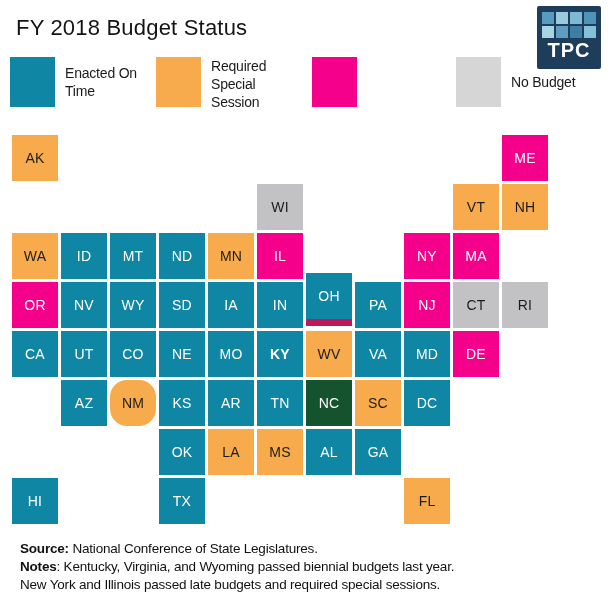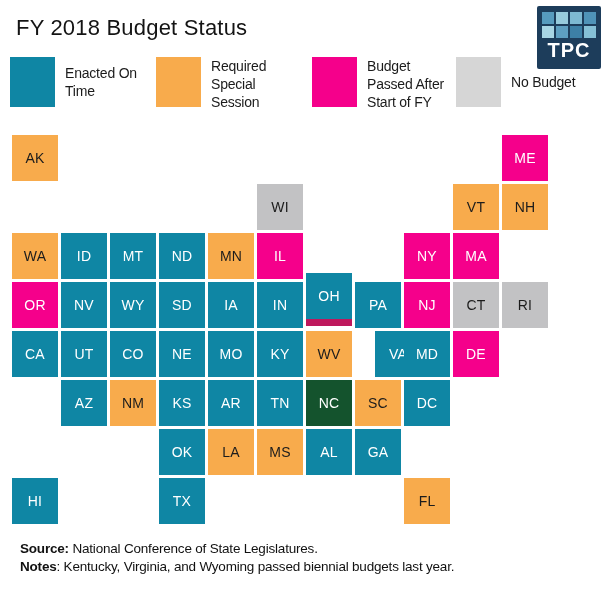--- a/index.html
+++ b/index.html
@@ -67,21 +67,20 @@
     <div class="legend-item li-0" style="left: 10px;">
       <div class="legend-swatch" style="background: rgb(15, 134, 164);"></div>
       <div class="legend-label">Enacted On Time</div>
     </div>
     <div class="legend-item li-1" style="left: 156px;">
       <div class="legend-swatch" style="background: rgb(248, 171, 76);"></div>
       <div class="legend-label">Required Special Session</div>
     </div>
     <div class="legend-item li-2" style="left: 312px;">
       <div class="legend-swatch" style="background: rgb(245, 0, 139);"></div>
-      <div class="legend-label">Budget Passed After Start of FY</div>
     </div>
     <div class="legend-item li-3" style="left: 456px;">
       <div class="legend-swatch" style="background: rgb(214, 214, 214);"></div>
       <div class="legend-label">No Budget</div>
     </div>
   </div>
 
 <div id="tile-map">
     <div class="tile dark" style="left: 12px; top: 135px; background: rgb(248, 171, 76);">AK</div>
     <div class="tile light" style="left: 502px; top: 135px; background: rgb(245, 0, 139);">ME</div>
@@ -106,39 +105,40 @@
     <div class="tile light" style="left: 306px; top: 273px; background: rgb(15, 134, 164);">OH</div>
     <div class="tile light" style="left: 355px; top: 282px; background: rgb(15, 134, 164);">PA</div>
     <div class="tile light" style="left: 404px; top: 282px; background: rgb(245, 0, 139);">NJ</div>
     <div class="tile dark" style="left: 453px; top: 282px; background: rgb(194, 194, 196);">CT</div>
     <div class="tile dark" style="left: 502px; top: 282px; background: rgb(194, 194, 196);">RI</div>
     <div class="tile light" style="left: 12px; top: 331px; background: rgb(15, 134, 164);">CA</div>
     <div class="tile light" style="left: 61px; top: 331px; background: rgb(15, 134, 164);">UT</div>
     <div class="tile light" style="left: 110px; top: 331px; background: rgb(15, 134, 164);">CO</div>
     <div class="tile light" style="left: 159px; top: 331px; background: rgb(15, 134, 164);">NE</div>
     <div class="tile light" style="left: 208px; top: 331px; background: rgb(15, 134, 164);">MO</div>
-    <div class="tile light" style="left: 257px; top: 331px; background: rgb(15, 134, 164);">KY</div>
+    <div class="tile light" style="left: 257px; top: 331px; background: rgb(15, 134, 164); font-weight: bold;">KY</div>
     <div class="tile dark" style="left: 306px; top: 331px; background: rgb(248, 171, 76);">WV</div>
-    <div class="tile light" style="left: 355px; top: 331px; background: rgb(15, 134, 164); margin-left: 20px;">VA</div>
+    <div class="tile light" style="left: 355px; top: 331px; background: rgb(15, 134, 164);">VA</div>
     <div class="tile light" style="left: 404px; top: 331px; background: rgb(15, 134, 164);">MD</div>
     <div class="tile light" style="left: 453px; top: 331px; background: rgb(245, 0, 139);">DE</div>
     <div class="tile light" style="left: 61px; top: 380px; background: rgb(15, 134, 164);">AZ</div>
-    <div class="tile dark" style="left: 110px; top: 380px; background: rgb(248, 171, 76);">NM</div>
+    <div class="tile dark" style="left: 110px; top: 380px; background: rgb(248, 171, 76); border-radius: 17px;">NM</div>
     <div class="tile light" style="left: 159px; top: 380px; background: rgb(15, 134, 164);">KS</div>
     <div class="tile light" style="left: 208px; top: 380px; background: rgb(15, 134, 164);">AR</div>
     <div class="tile light" style="left: 257px; top: 380px; background: rgb(15, 134, 164);">TN</div>
     <div class="tile light" style="left: 306px; top: 380px; background: #14532d;">NC</div>
     <div class="tile dark" style="left: 355px; top: 380px; background: rgb(248, 171, 76);">SC</div>
     <div class="tile light" style="left: 404px; top: 380px; background: rgb(15, 134, 164);">DC</div>
     <div class="tile light" style="left: 159px; top: 429px; background: rgb(15, 134, 164);">OK</div>
     <div class="tile dark" style="left: 208px; top: 429px; background: rgb(248, 171, 76);">LA</div>
     <div class="tile dark" style="left: 257px; top: 429px; background: rgb(248, 171, 76);">MS</div>
     <div class="tile light" style="left: 306px; top: 429px; background: rgb(15, 134, 164);">AL</div>
     <div class="tile light" style="left: 355px; top: 429px; background: rgb(15, 134, 164);">GA</div>
     <div class="tile light" style="left: 12px; top: 478px; background: rgb(15, 134, 164);">HI</div>
     <div class="tile light" style="left: 159px; top: 478px; background: rgb(15, 134, 164);">TX</div>
     <div class="tile dark" style="left: 404px; top: 478px; background: rgb(248, 171, 76);">FL</div>
   </div>
 
 <div class="footer">
   <div><span class="b">Source:</span> <span>National Conference of State Legislatures.</span></div>
   <div><span class="b">Notes</span><span>: Kentucky, Virginia, and Wyoming passed biennial budgets last year.</span></div>
+  <div><span>New York and Illinois passed late budgets and required special sessions.</span></div>
 </div>
 
 </body></html>

